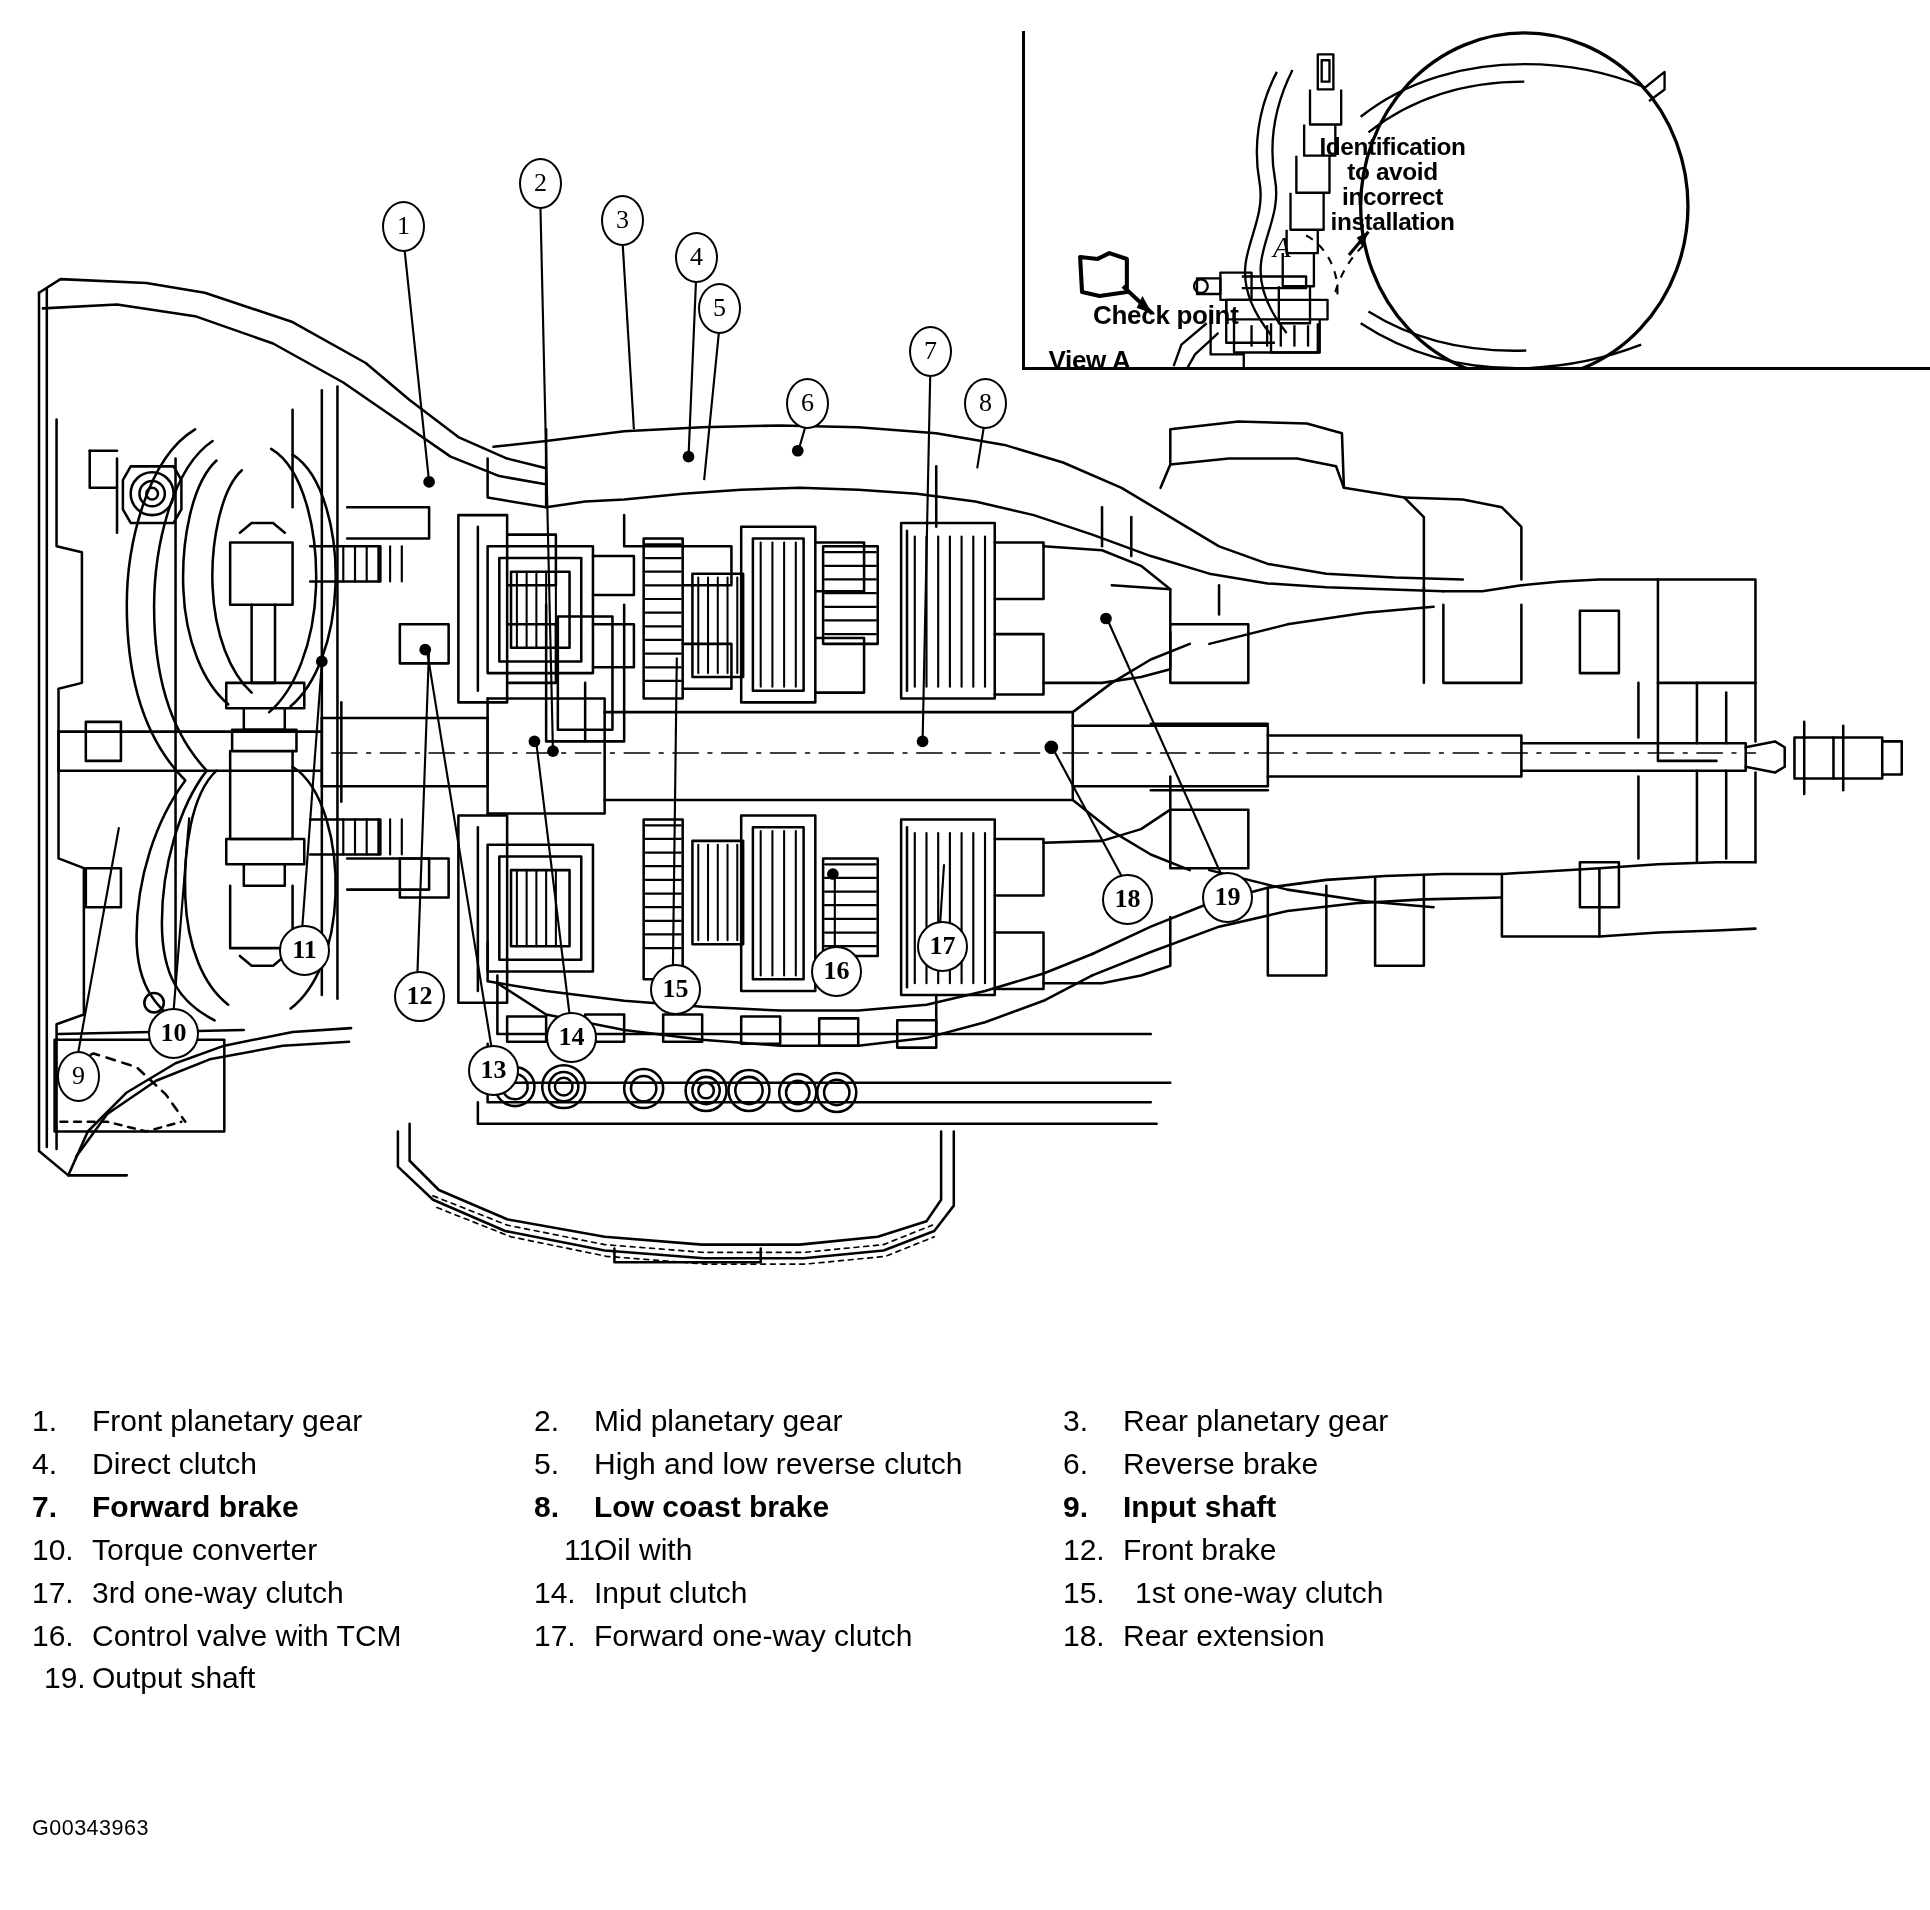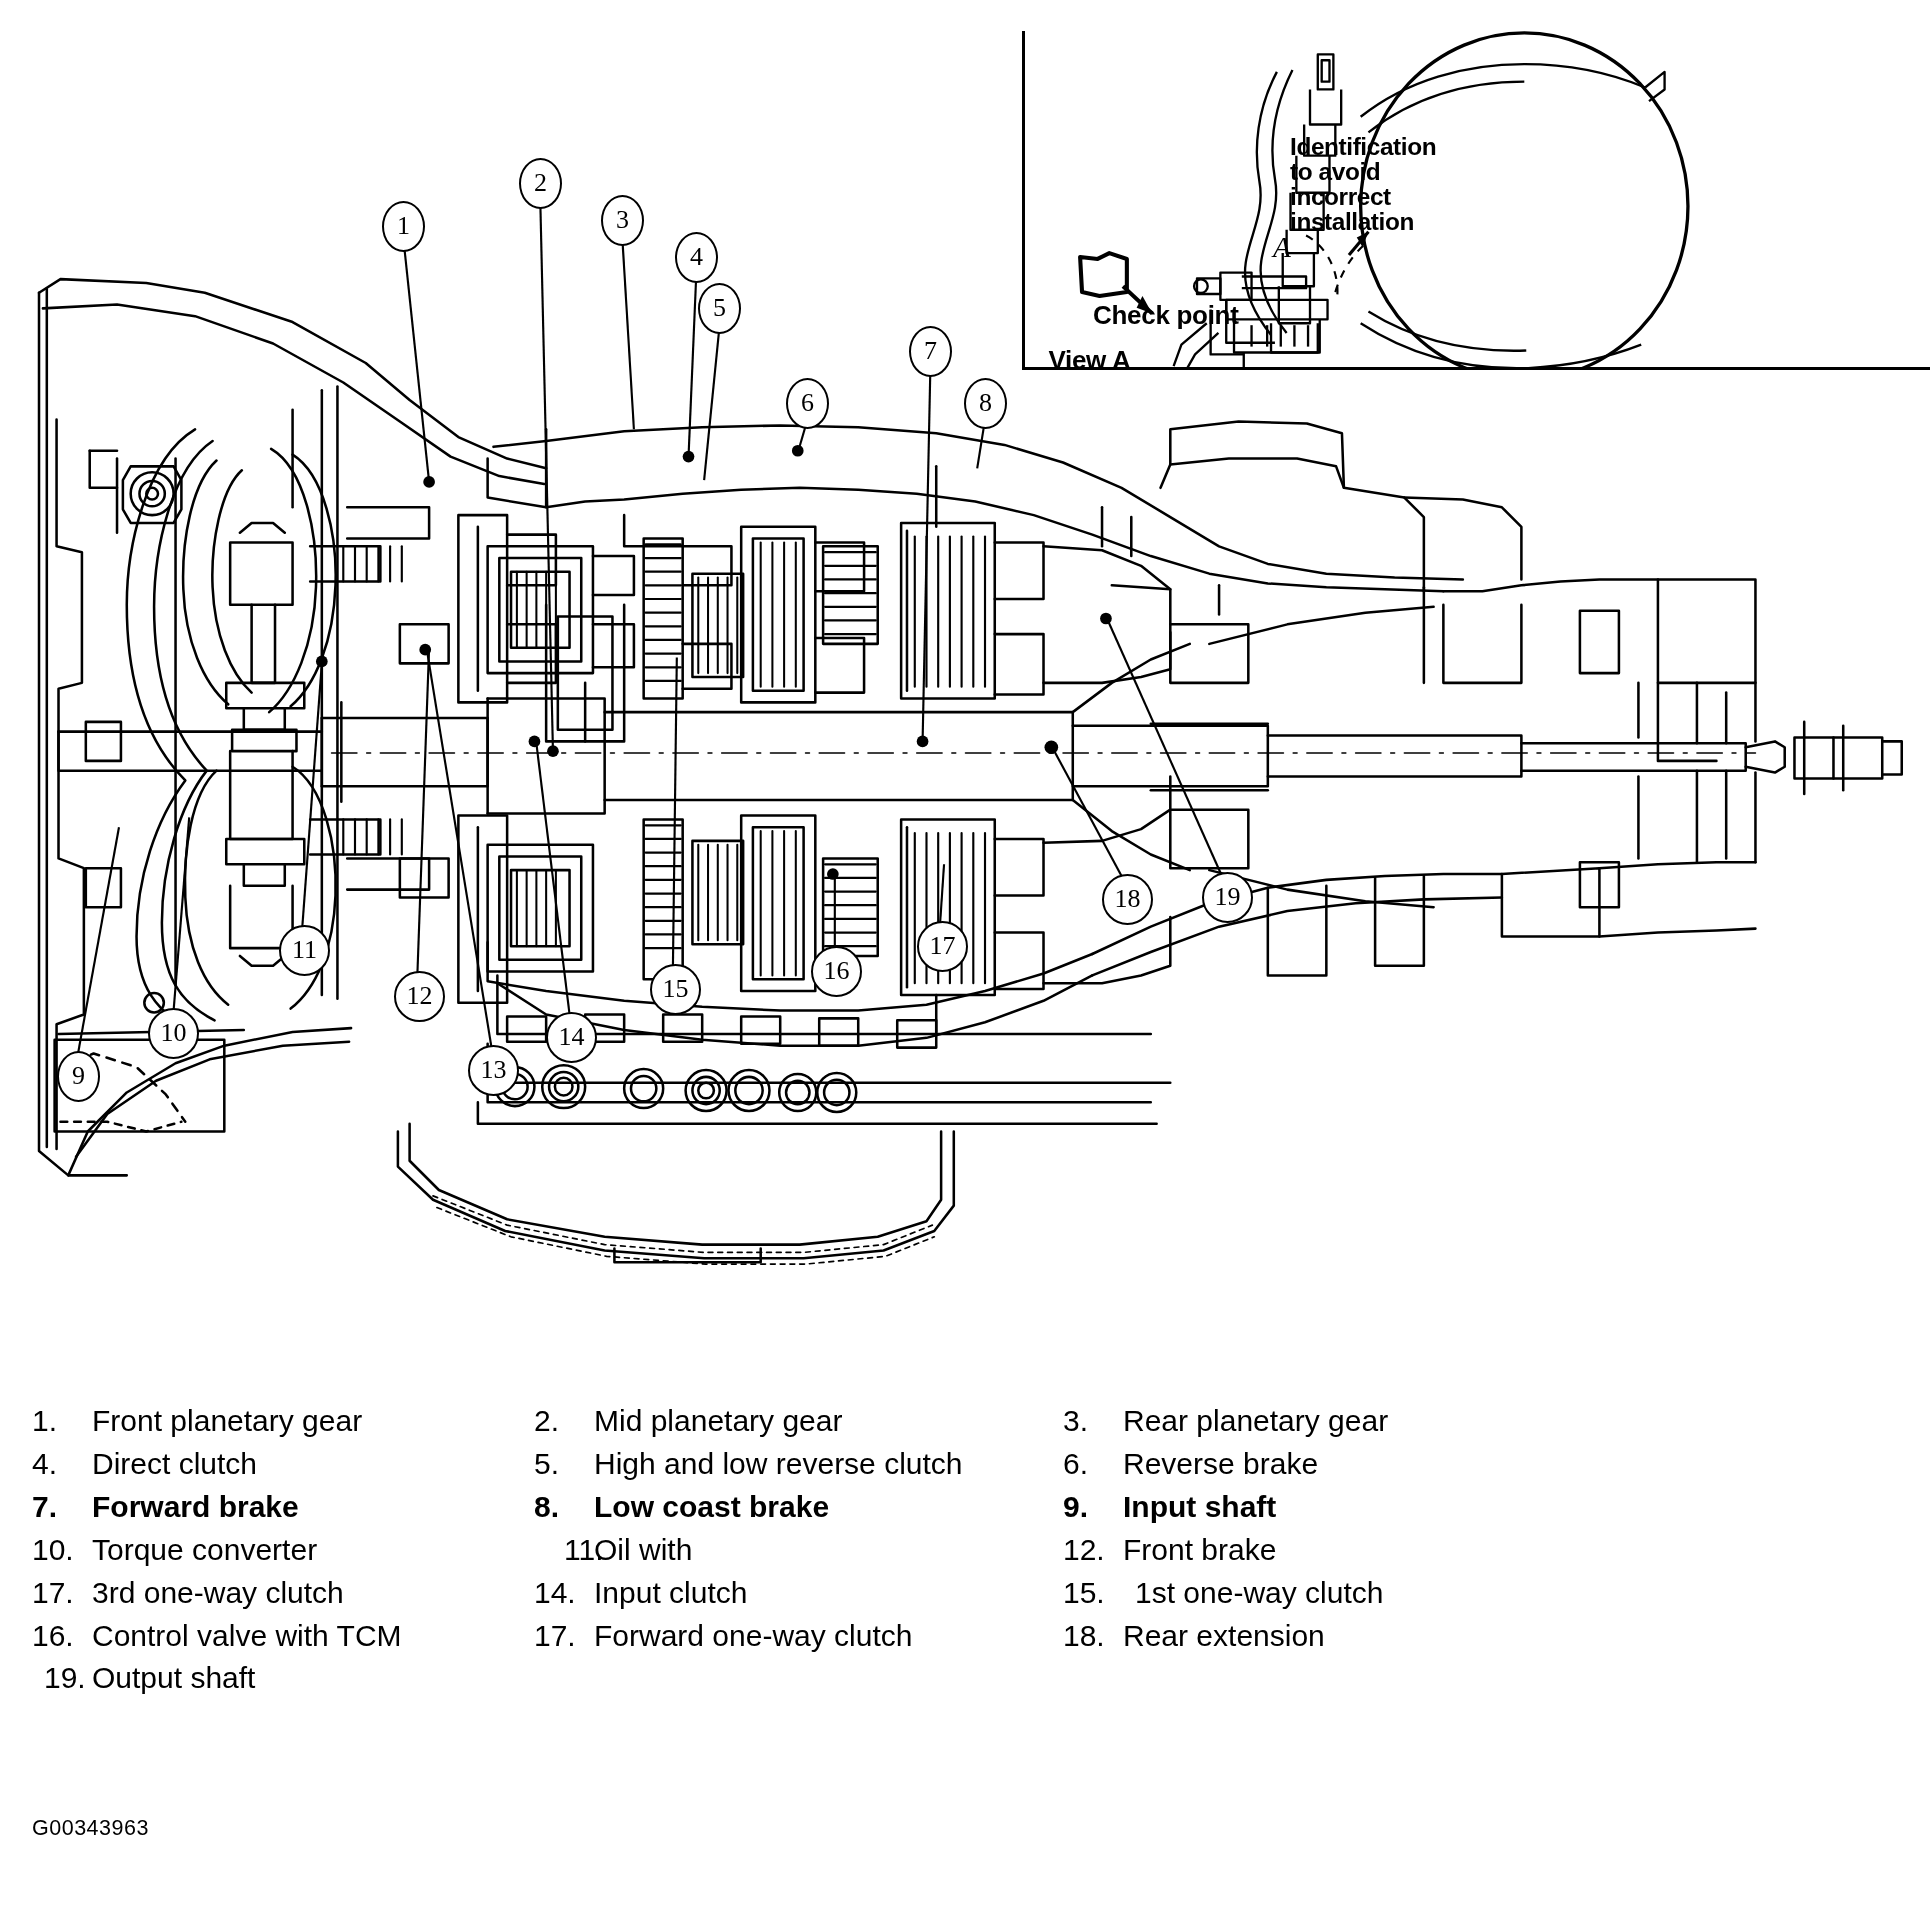--- a/index.html
+++ b/index.html
@@ -10,35 +10,35 @@
 
   
   #drawing{position:absolute;left:0;top:0;width:1931px;height:1395px;}
   #drawing svg{display:block;width:1931px;height:1395px;}
 
   
   .callout{position:absolute;width:43px;height:51px;border:2.4px solid #000;
            border-radius:50%;background:#fff;box-sizing:border-box;
            font-size:26px;font-weight:400;line-height:45px;text-align:center;
            font-family:"Liberation Serif",serif;z-index:30;}
-  .callout.wide{width:51px;}
+  .callout.wide{width:51px;font-weight:bold;}
 
   
   #inset{position:absolute;left:1022px;top:31px;width:909px;height:339px;
          border-left:3.9px solid #000;border-bottom:3.9px solid #000;
          box-sizing:border-box;z-index:20;background:transparent;}
   #inset svg{display:block;position:absolute;left:0;top:0;}
   .inset-label{position:absolute;font-weight:bold;font-size:26px;
                font-family:"Liberation Sans",sans-serif;letter-spacing:-0.3px;}
   #lbl-checkpoint{left:68px;top:269px;}
   #lbl-viewa{left:23.4px;top:314px;}
   .bubble-text{position:absolute;left:265px;top:103px;width:205px;
                font-weight:bold;font-size:24.4px;line-height:1.03;
                letter-spacing:-0.4px;font-family:"Liberation Sans",sans-serif;}
-  .bubble-text div{white-space:nowrap;}
+  .bubble-text div{white-space:nowrap;text-align:center;}
 
   
   #legend{position:absolute;left:0;top:1404px;width:1931px;height:390px;z-index:10;}
   .lg{position:absolute;font-size:30px;font-family:"Liberation Sans",sans-serif;
       white-space:nowrap;font-weight:400;}
   .lg .n{position:absolute;text-align:left;}
   .lg .t{position:absolute;}
   .lg.bold{font-weight:bold;}
 
   #figcode{position:absolute;left:32px;top:1816px;font-size:21.5px;

